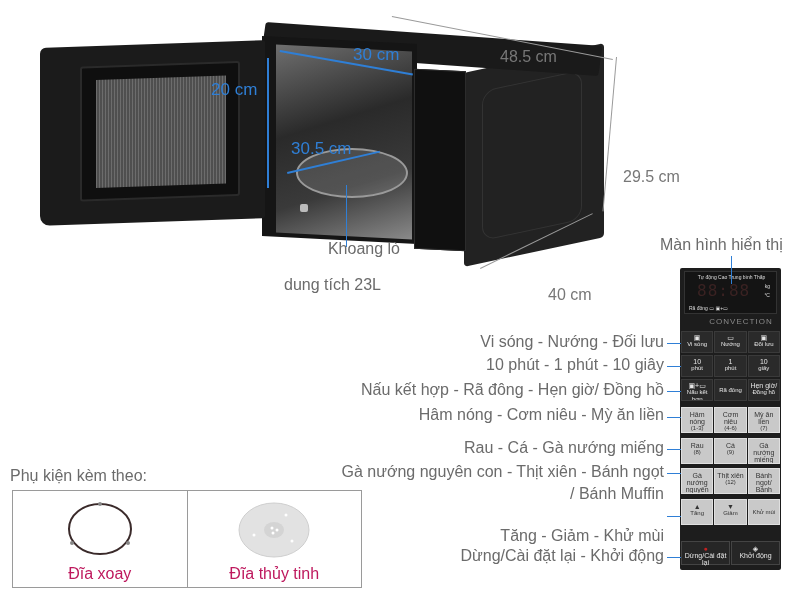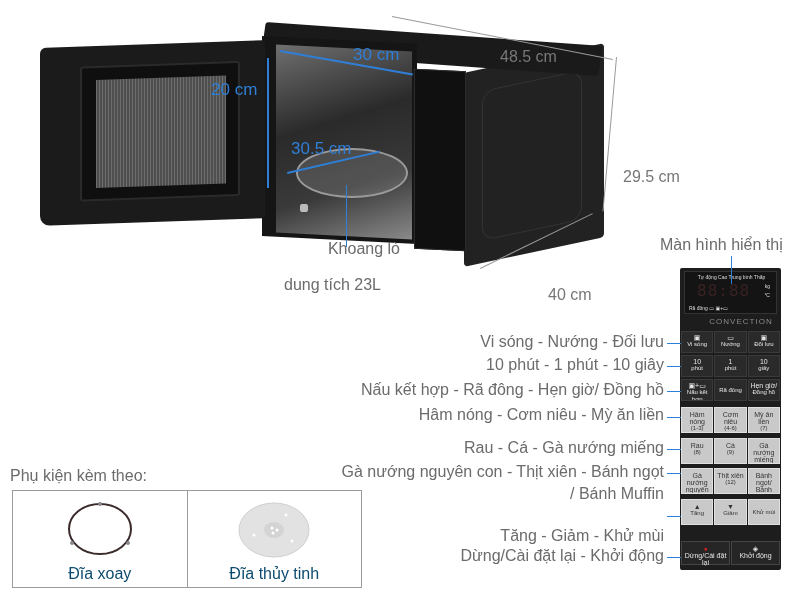--- a/index.html
+++ b/index.html
@@ -43,21 +43,21 @@
   .cp-red { color: #c52121; }
 
   
   .leader { background: #2f7fd6; height: 1px; width: 14px; }
 
   
   .acc-title { left: 10px; top: 467px; font-size: 16px; color: #6b6b6b; }
   .acc-box { left: 12px; top: 490px; width: 350px; height: 98px; border: 1px solid #9a9a9a; display: flex; }
   .acc-cell { flex: 1; border-right: 1px solid #9a9a9a; position: relative; }
   .acc-cell:last-child { border-right: none; }
-  .acc-label { position: absolute; bottom: 4px; left: 0; width: 100%; text-align: center; font-size: 16px; color: #0c4a6e; }
+  .acc-label { position: absolute; bottom: 4px; left: 0; width: 100%; text-align: center; font-size: 16px; color: #be185d; }
   .acc-img { position: absolute; left: 50%; top: 10px; transform: translateX(-50%); }
 </style>
 </head>
 <body>
 
 <div class="abs mw-side">
     <div class="mw-side-inset"></div>
   </div>
 <div class="abs mw-top"></div>
 <div class="abs mw-cavity-frame"></div>

